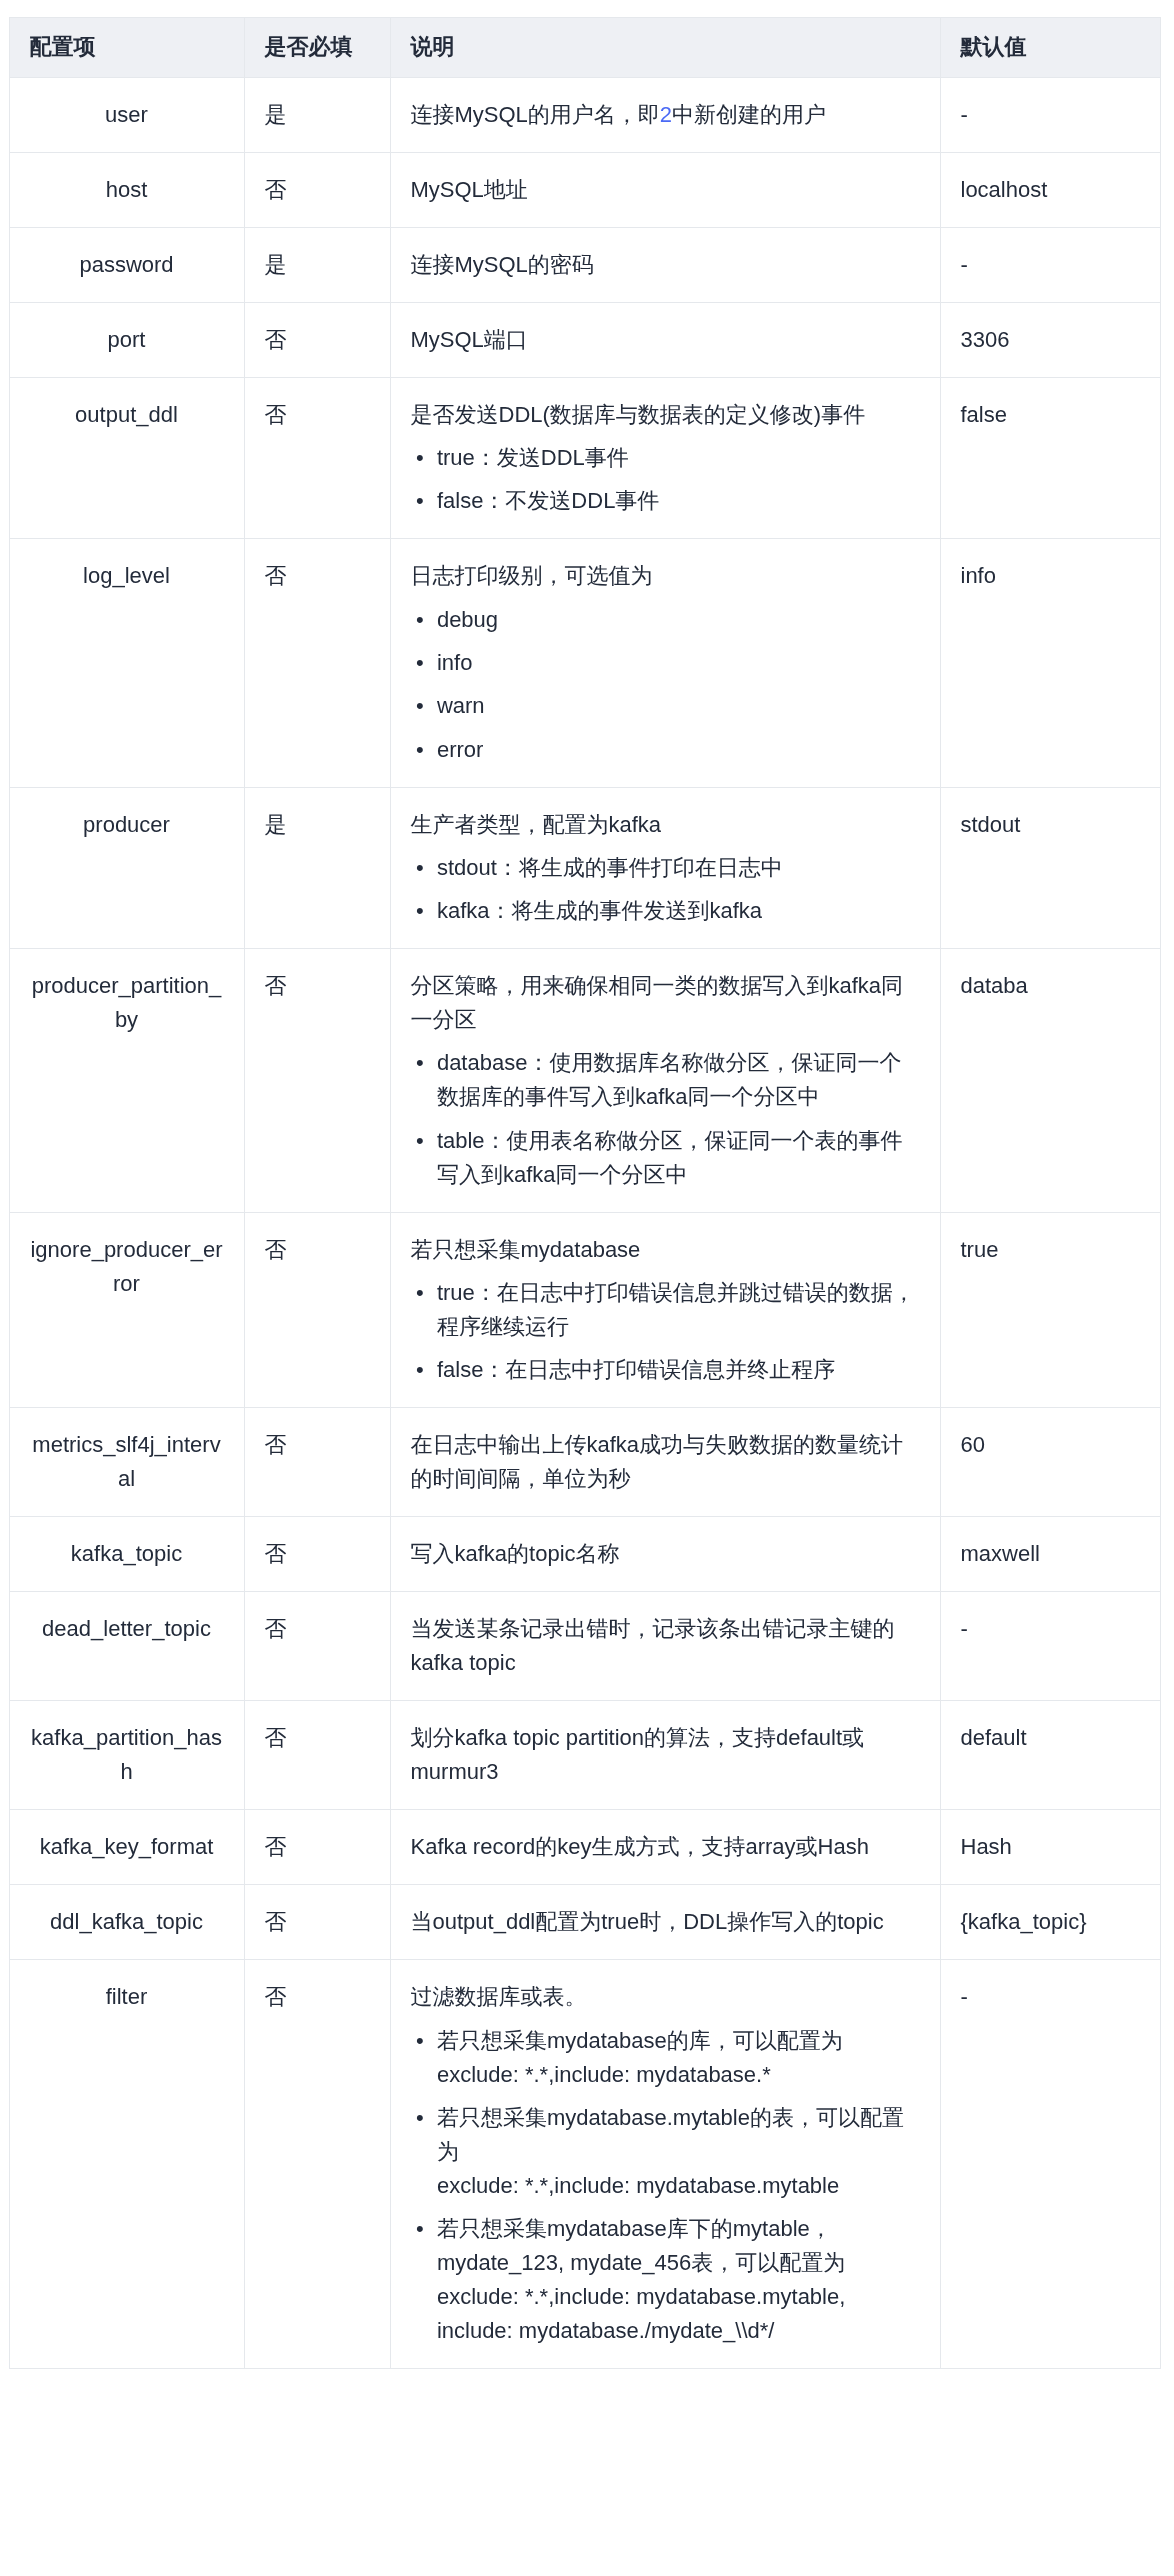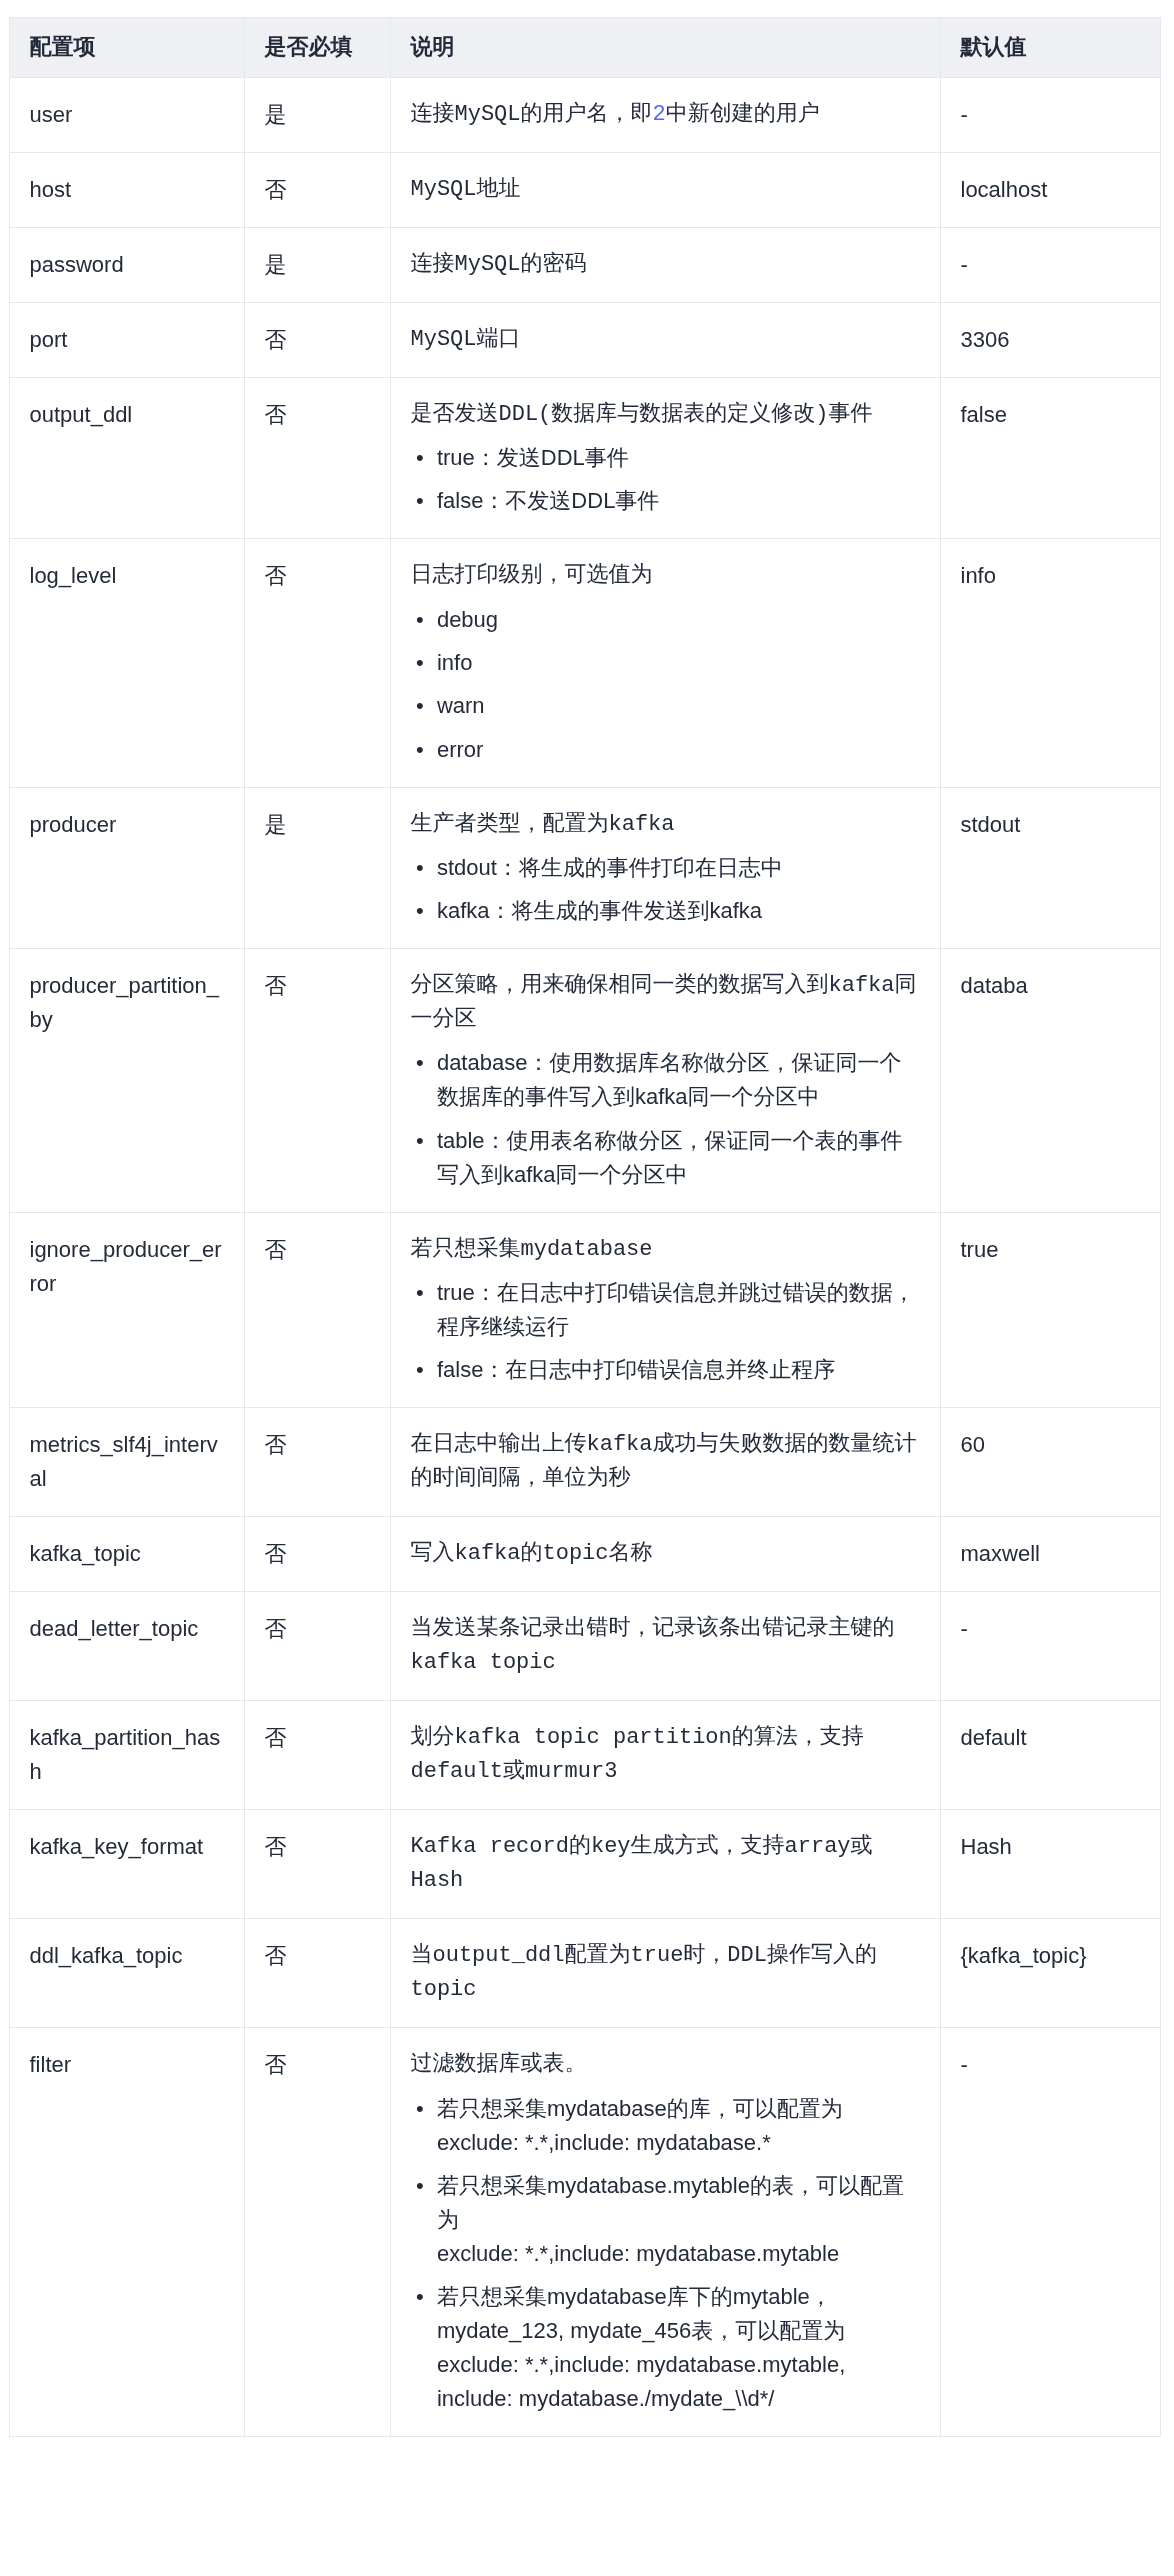--- a/index.html
+++ b/index.html
@@ -37,23 +37,23 @@
     line-height:34px;
     padding:20px 20px;
   }
   th{
     background:var(--header-bg);
     font-weight:700;
     vertical-align:middle;
     padding:12.4px 20px;
     white-space:nowrap;
   }
-  td.key-cell{word-break:break-all;}
+  td.key-cell{word-break:break-all;text-align:center;}
   td.def-cell{word-break:break-all;overflow:hidden;white-space:nowrap;}
-  .para{margin:0;font-family:Liberation Mono, monospace;}
+  .para{margin:0;}
   .bullet{
     position:relative;
     padding-left:26.4px;
     margin-top:9.3px;
   }
   .bullet .marker{
     position:absolute;
     left:5.4px;
     top:0;
   }

